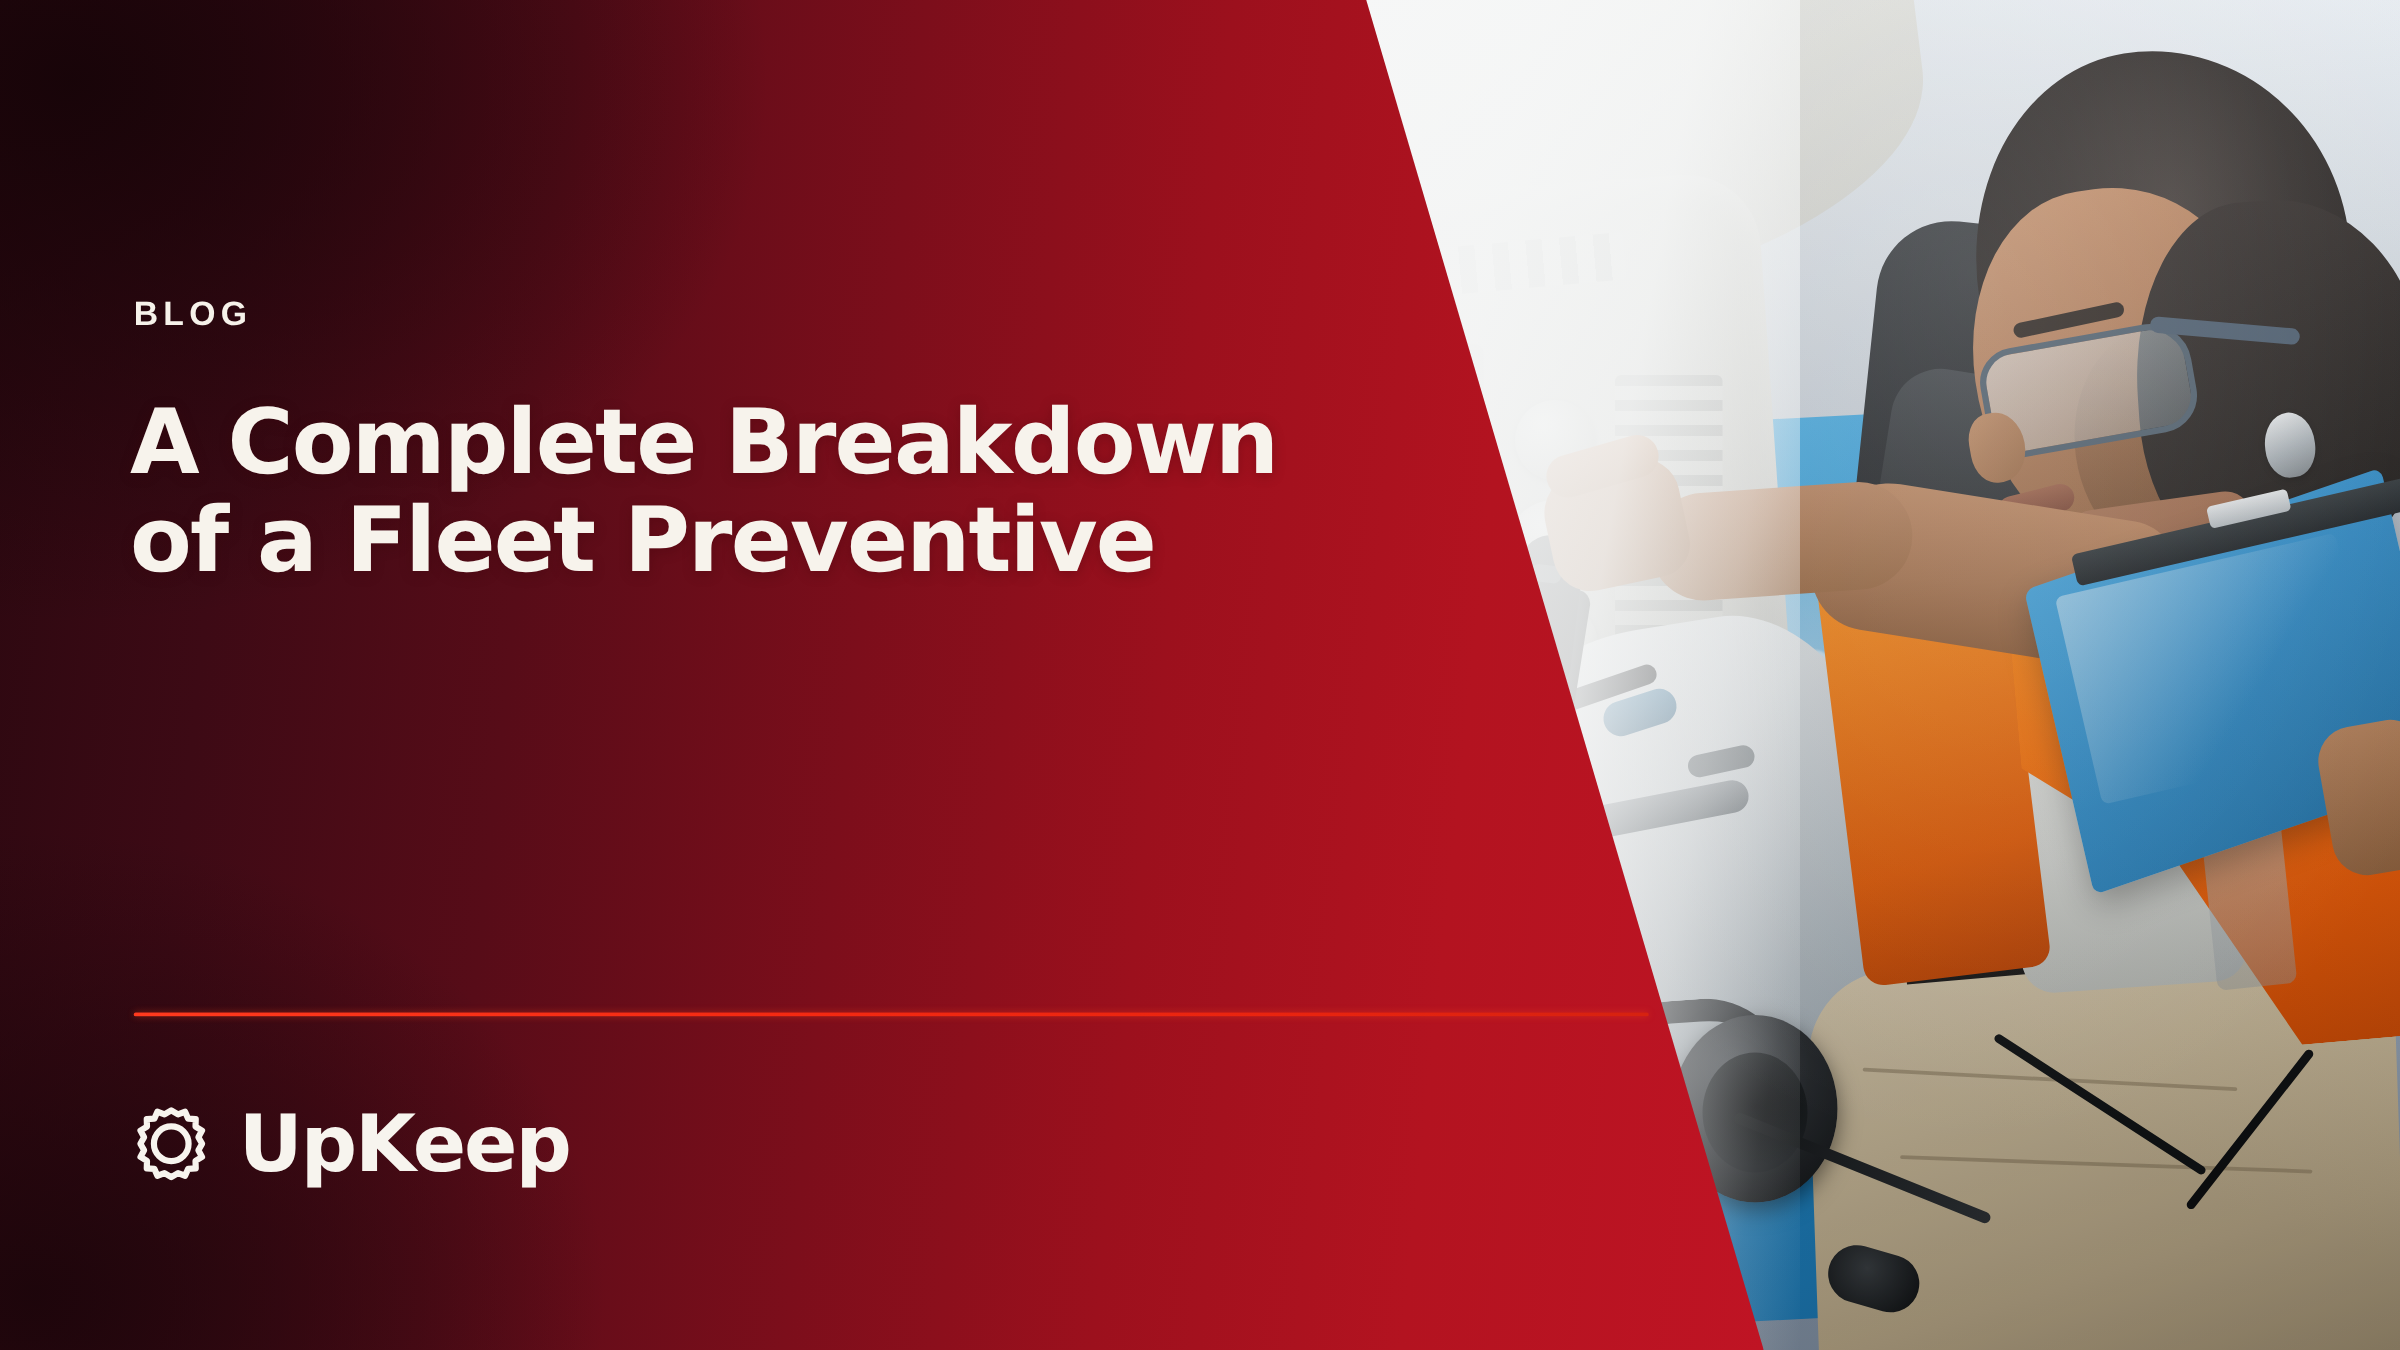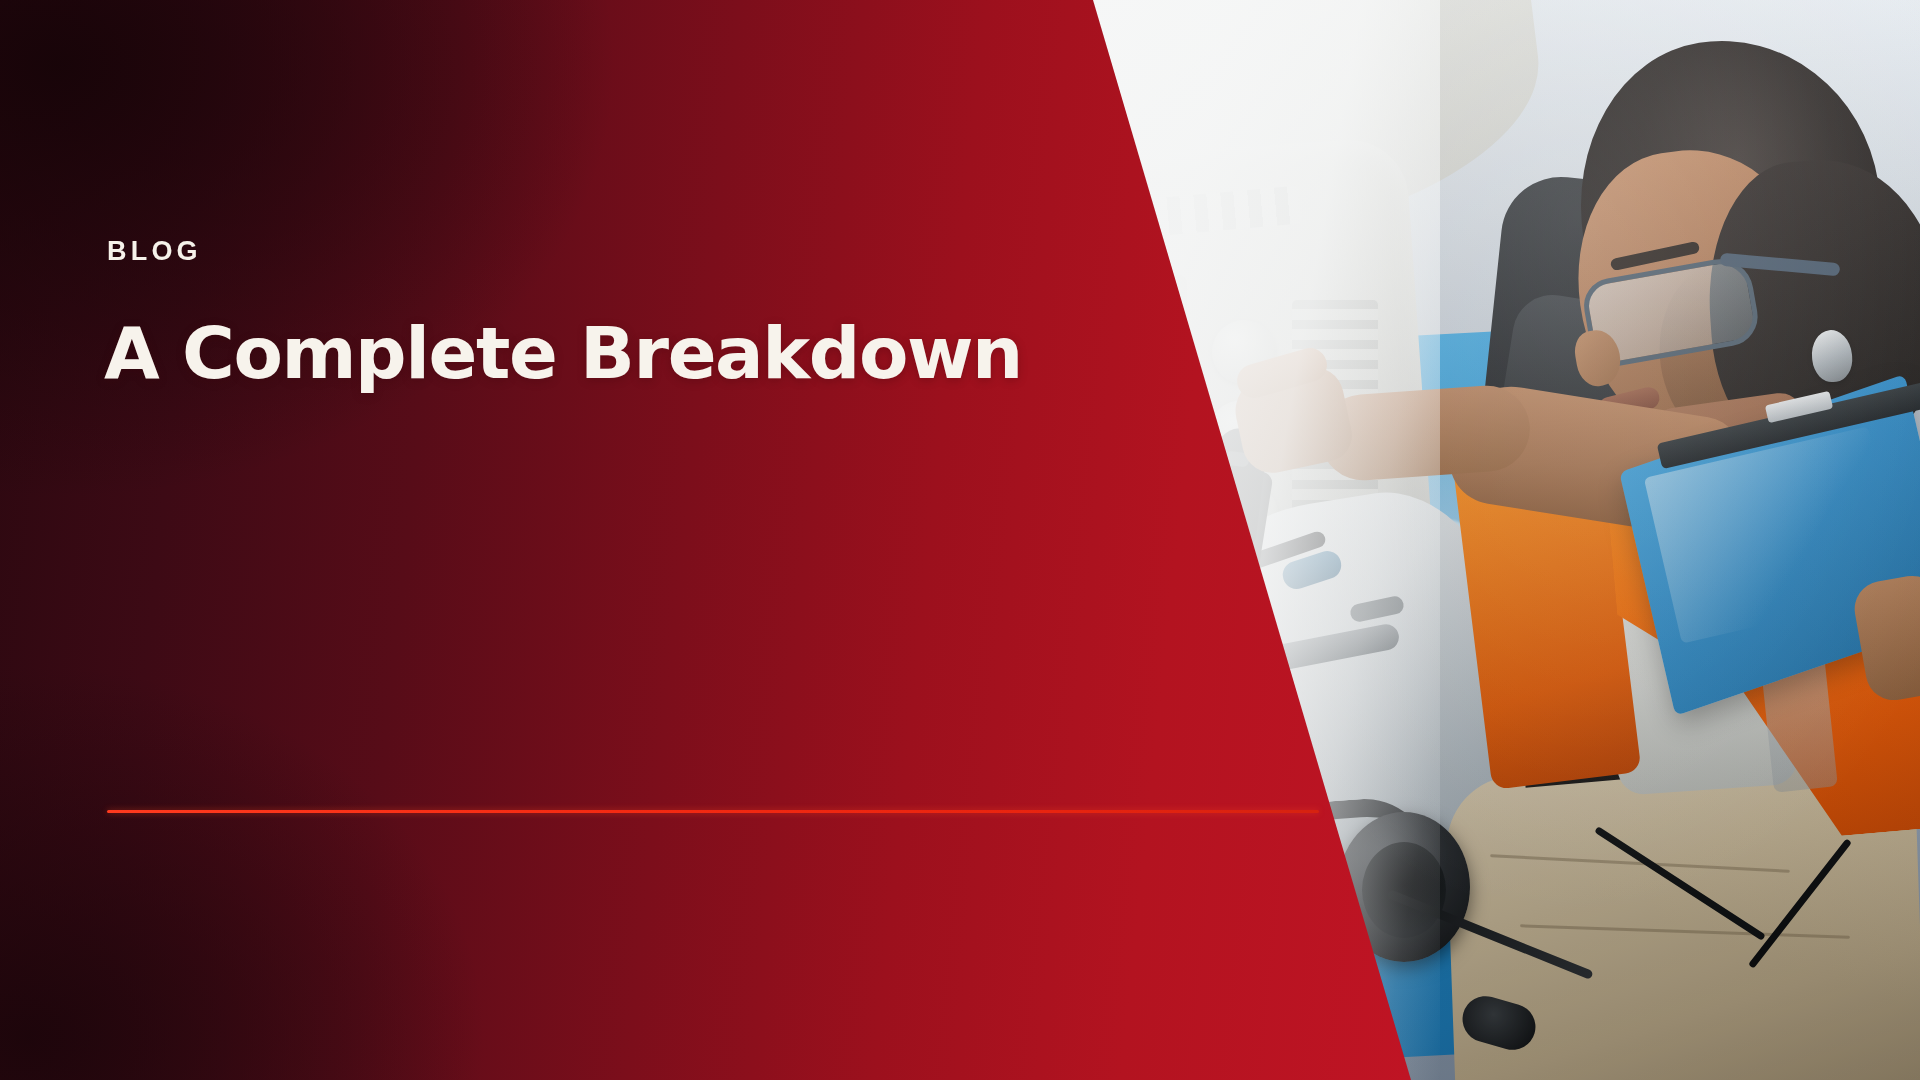--- a/index.html
+++ b/index.html
@@ -527,19 +527,38 @@
   <div class="scrim"></div>
 
   <div class="red-panel"></div>
 
   <div class="content">
 
     <div class="eyebrow">BLOG</div>
 
     <div class="headline">
       <span class="ln">A Complete Breakdown</span>
+      <span class="ln">of a Fleet Preventive</span>
     </div>
 
     <div class="divider"></div>
 
+    <div class="logo">
+      <span>
+        <svg width="66" height="66" viewBox="0 0 100 100" aria-hidden="true">
+          <g fill="none" stroke="#f7f4ee" stroke-width="7.5" stroke-linejoin="round" stroke-linecap="round">
+            <path d="M50 9.5
+                     L58.2 14.3 L66.8 11.2 L70.5 19.6 L79.7 20.1 L79.4 29.3
+                     L87.3 34.0 L82.9 42.1 L87.4 50.0 L82.9 57.9 L87.3 66.0
+                     L79.4 70.7 L79.7 79.9 L70.5 80.4 L66.8 88.8 L58.2 85.7
+                     L50 90.5 L41.8 85.7 L33.2 88.8 L29.5 80.4 L20.3 79.9
+                     L20.6 70.7 L12.7 66.0 L17.1 57.9 L12.6 50.0 L17.1 42.1
+                     L12.7 34.0 L20.6 29.3 L20.3 20.1 L29.5 19.6 L33.2 11.2
+                     L41.8 14.3 Z"></path>
+            <circle cx="50" cy="50" r="21"></circle>
+          </g>
+        </svg>
+      </span>
+      <span class="logo-word">UpKeep</span>
+    </div>
 
   </div>
 </div>
 
 </body></html>

